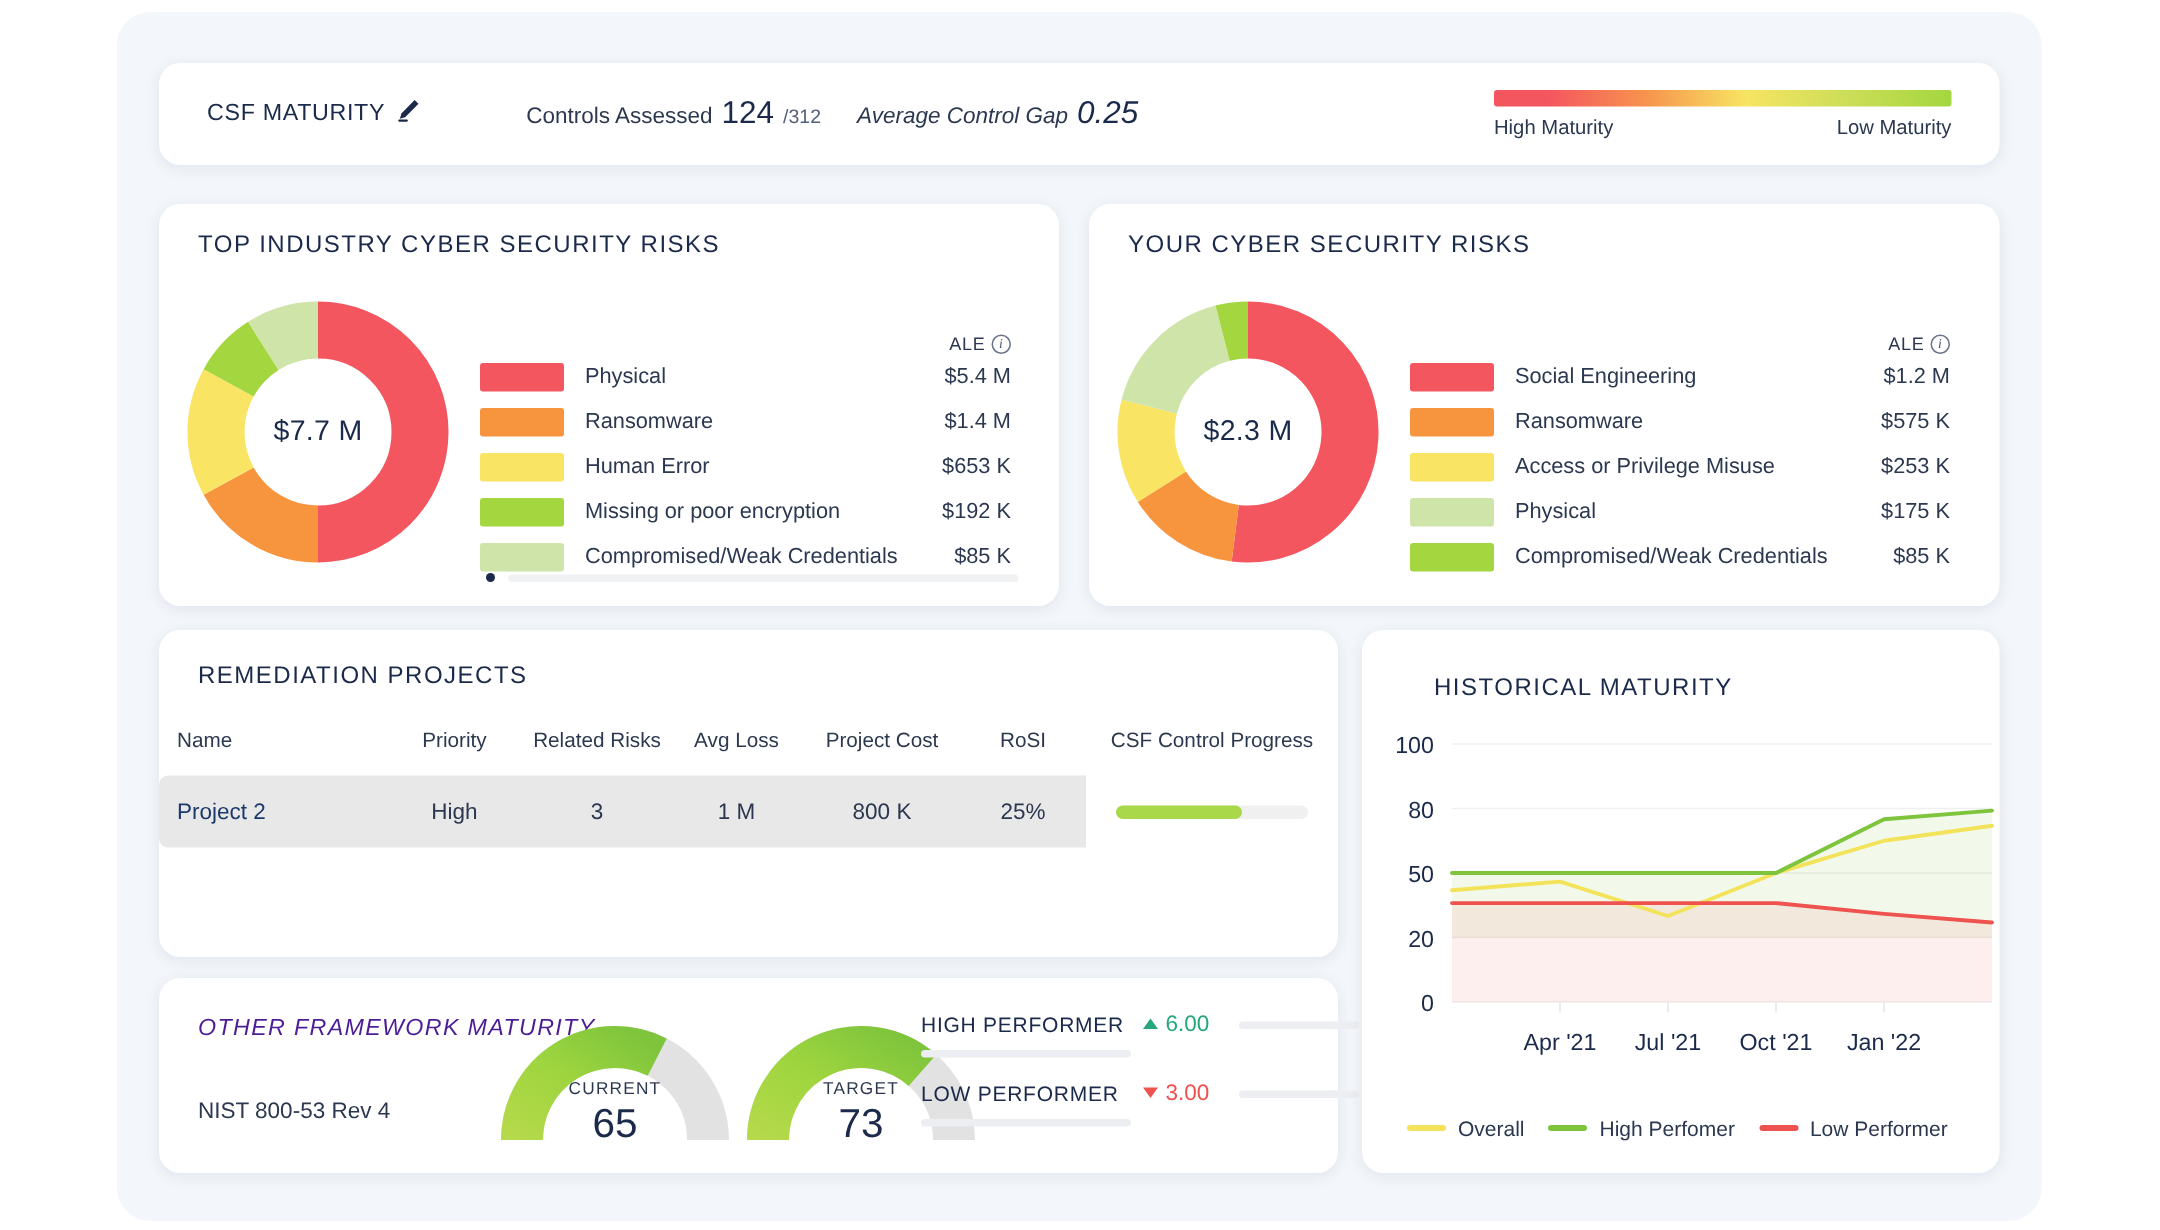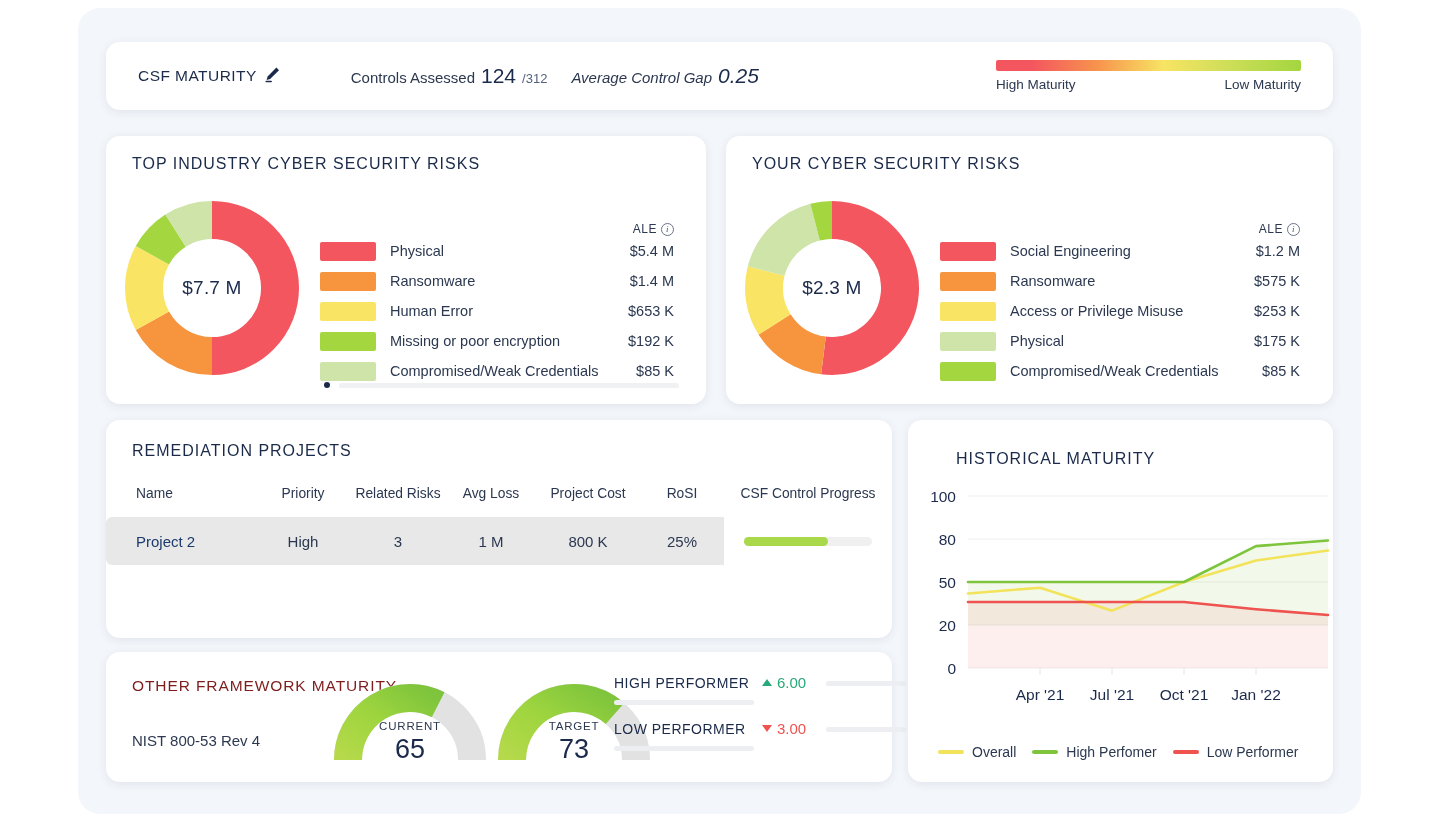--- a/index.html
+++ b/index.html
@@ -97,34 +97,34 @@
 
   
   #remediation-card { left: 28px; top: 412px; width: 786px; height: 218px; }
   #remediation-card .card-title { position:absolute; left: 26px; top: 22px; }
 
   table.remtable { position:absolute; left: 0px; top: 58px; width: 100%; border-collapse: collapse; }
   table.remtable th {
     font-size: 13.8px; font-weight: 400; color:#2b3850; text-align:center;
     padding: 8px 0 16px 0;
   }
-  table.remtable th.first, table.remtable td.first { text-align: left; padding-left: 30px; }
+  table.remtable th.first, table.remtable td.first { text-align: left; padding-left: 12px; }
   table.remtable td {
     font-size: 15px; color:#2b3850; text-align:center; height: 48px;
   }
   table.remtable td.first { color:#1b3a6b; font-size:15px; }
   tr.shaded td { background:#e8e8e8; }
   tr.shaded td.first { border-radius: 6px 0 0 6px; }
   tr.shaded td.lastcell { background: transparent; }
   .pbar-track { width: 128px; height: 9px; border-radius: 5px; background:#f0f0f0; margin:0 auto; }
   .pbar-fill { height: 9px; border-radius: 5px; background:#a9d94a; }
 
   
   #framework-card { left: 28px; top: 644px; width: 786px; height: 130px; }
-  .fw-title { position:absolute; left:26px; top: 22px; font-size: 15.5px; letter-spacing:.9px; line-height: 24px; color:#7f1d1d;}
+  .fw-title { position:absolute; left:26px; top: 22px; font-size: 15.5px; letter-spacing:.9px; line-height: 24px; color:#4c1d95;font-style:italic;}
   .fw-sub { position:absolute; left:26px; top: 80px; font-size: 15px; color:#2b3850; }
 
   .gauge { position:absolute; top: 16px; width: 172px; height: 100px; }
   .gauge svg { display:block; }
   .gauge-cap {
     position:absolute; width: 172px; text-align:center; top: 52px;
     font-size: 11.5px; letter-spacing:.8px; color:#2b3850;
   }
   .gauge-num {
     position:absolute; width:172px; text-align:center; top: 66px;

